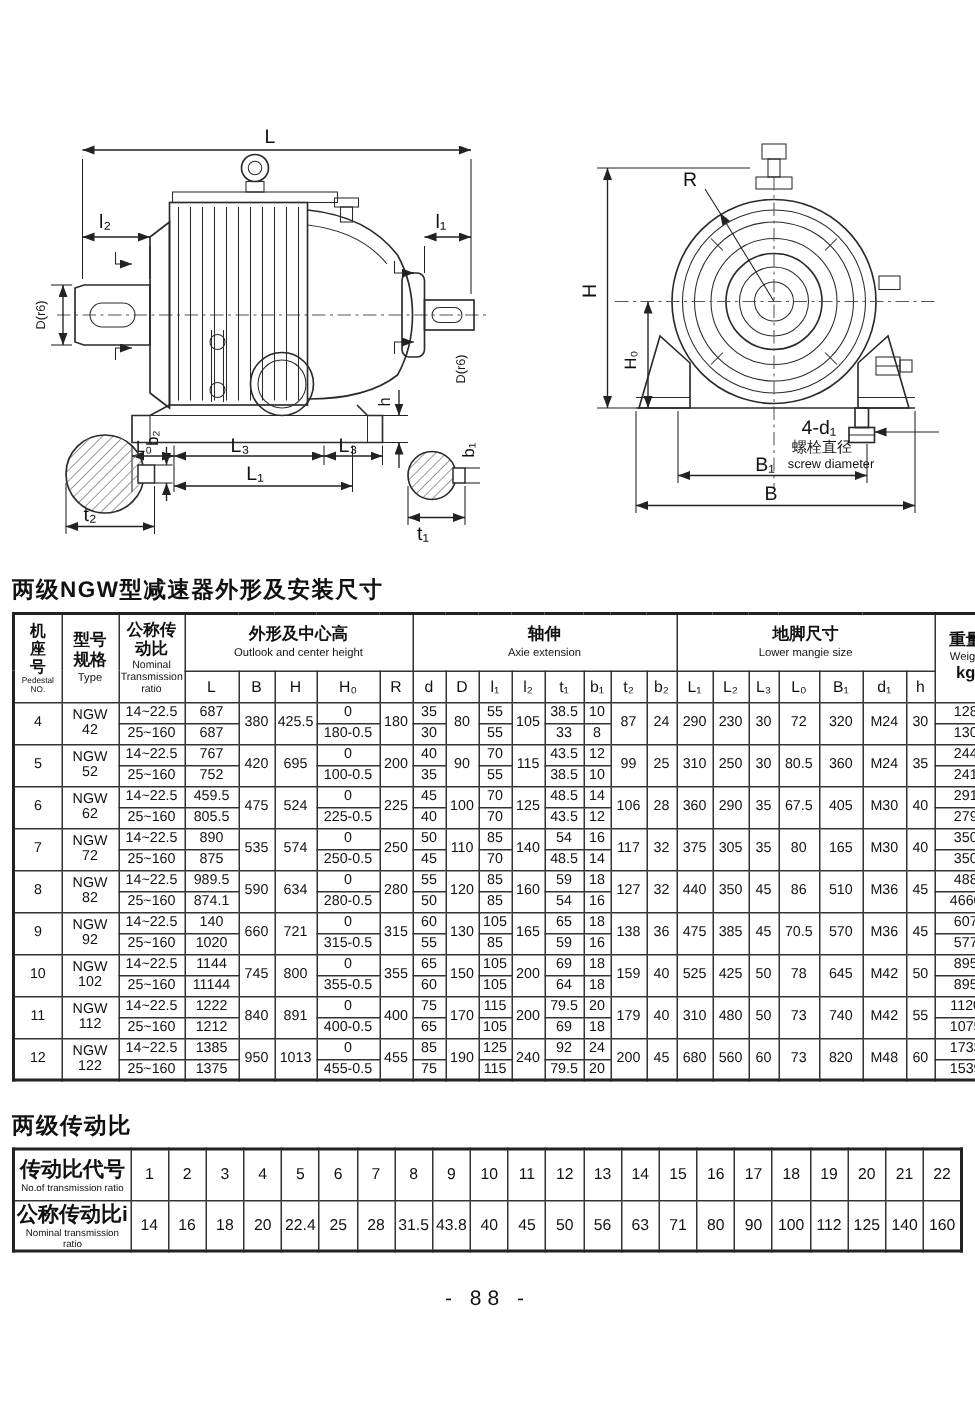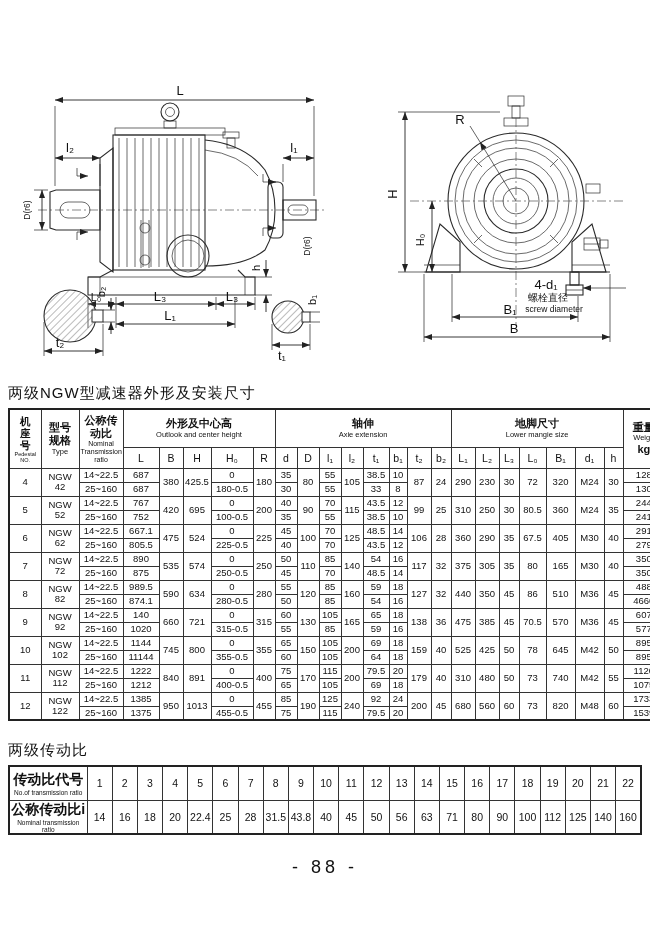--- a/index.html
+++ b/index.html
@@ -15,21 +15,21 @@
   .t  { fill:none; stroke:#2b2b2b; stroke-width:0.7; }
   .cl { fill:none; stroke:#555; stroke-width:0.7; stroke-dasharray:9 3 2 3; }
   .ext{ fill:none; stroke:#222; stroke-width:0.7; }
   .dim{ fill:none; stroke:#222; stroke-width:0.9; }
   .dl { font-size:13px; fill:#111; }
   .dm { font-size:11px; fill:#111; }
   .ds { font-size:8.5px; fill:#111; }
   .dsc{ font-size:10px; fill:#111; }
 
   
-  .sec-title { margin:10px 0 5px 8px; font-size:15px; font-weight:normal; letter-spacing:1px; }
+  .sec-title { margin:10px 0 5px 8px; font-size:15px; font-weight:bold; letter-spacing:1px; }
 
   
   table { border-collapse:collapse; table-layout:fixed; margin-left:8px; background:#fff; }
   #dimTable { width:634px; border:2px solid #222; }
   #dimTable th, #dimTable td { border:1px solid #333; text-align:center; vertical-align:middle; padding:0 1px; overflow:hidden; }
   #dimTable thead tr.gh th { height:38px; }
   #dimTable thead tr.sh th { height:21px; font-size:10.5px; font-weight:normal; }
   #dimTable td { height:14px; font-size:9.5px; line-height:1.05; }
   .cn  { font-size:11px; font-weight:bold; line-height:1.2; }
   .cnb { font-size:11px; font-weight:bold; line-height:1.2; }
@@ -38,21 +38,21 @@
   .vcn { width:13px; margin:0 auto; font-size:10.5px; font-weight:bold; line-height:1.15; word-break:break-all; }
   .ten { font-size:5.5px; font-weight:normal; line-height:1.1; }
 
   
   #ratioTable { width:634px; border:2px solid #222; }
   #ratioTable th, #ratioTable td { border:1px solid #333; text-align:center; vertical-align:middle; padding:0; height:34px; }
   #ratioTable td { font-size:10.5px; }
   .rlab-cn { font-size:14px; font-weight:bold; }
   .rlab-en { font-size:6.5px; font-weight:normal; }
 
-  .page-num { margin-top:22px; text-align:center; font-size:18px; letter-spacing:4px; }
+  .page-num { margin-top:22px; text-align:center; font-size:14px; letter-spacing:4px; }
 </style>
 </head>
 <body>
 
 <div class="page">
 
   <div class="drawings">
 
     <svg class="svgL" width="350" height="292" viewBox="0 0 350 292">
       <defs>
@@ -405,21 +405,21 @@
           <td>35</td>
           <td>55</td>
           <td>38.5</td>
           <td>10</td>
           <td>241</td>
         </tr>
         <tr>
           <td rowspan="2">6</td>
           <td rowspan="2">NGW<br>62</td>
           <td>14~22.5</td>
-          <td>667.1</td>
+          <td>459.5</td>
           <td rowspan="2">475</td>
           <td rowspan="2">524</td>
           <td>0</td>
           <td rowspan="2">225</td>
           <td>45</td>
           <td rowspan="2">100</td>
           <td>70</td>
           <td rowspan="2">125</td>
           <td>48.5</td>
           <td>14</td>

